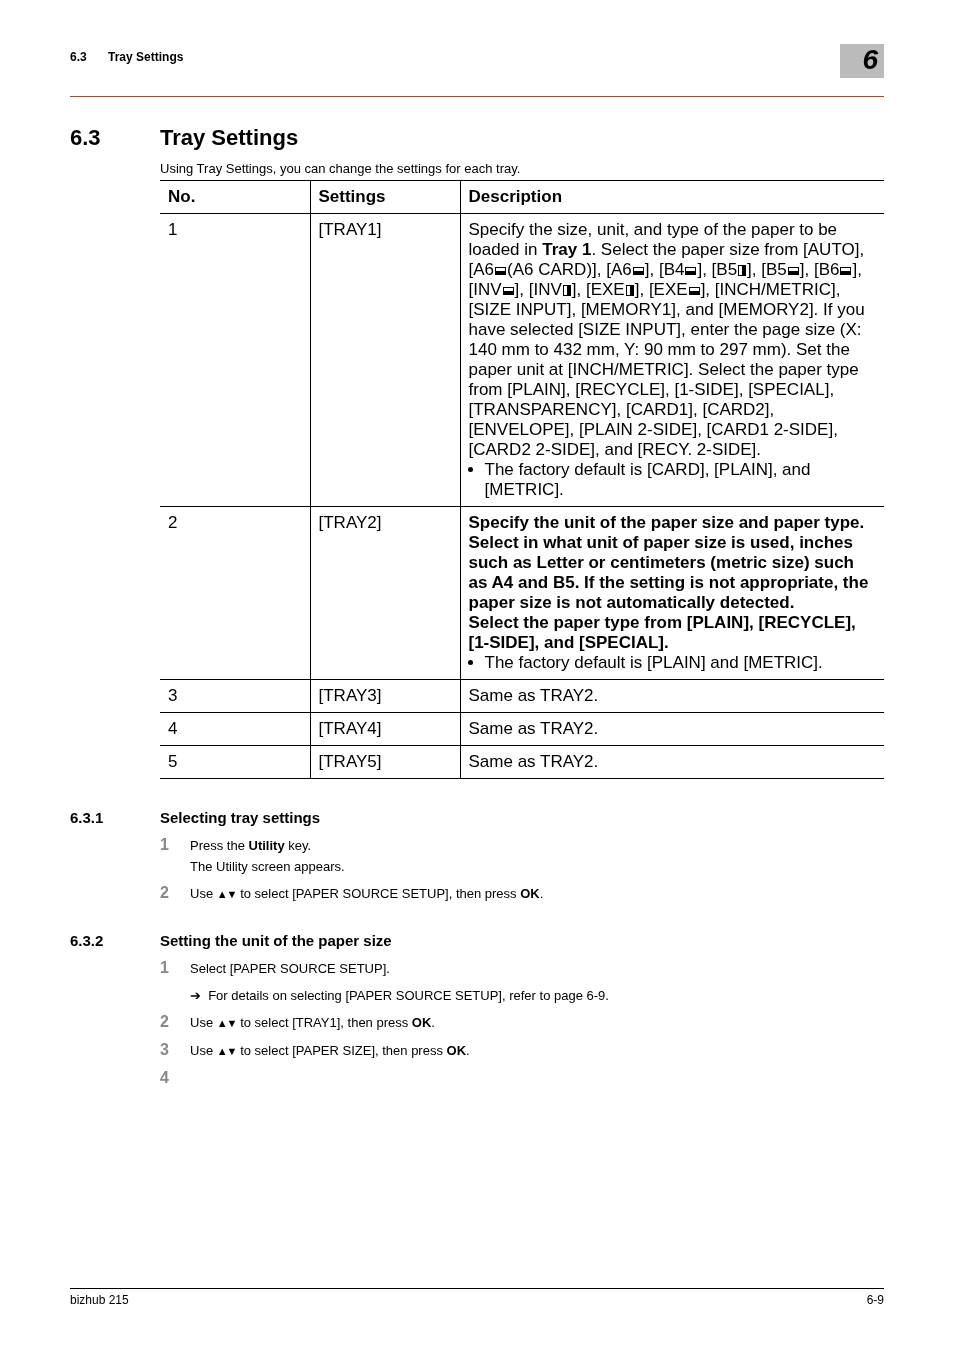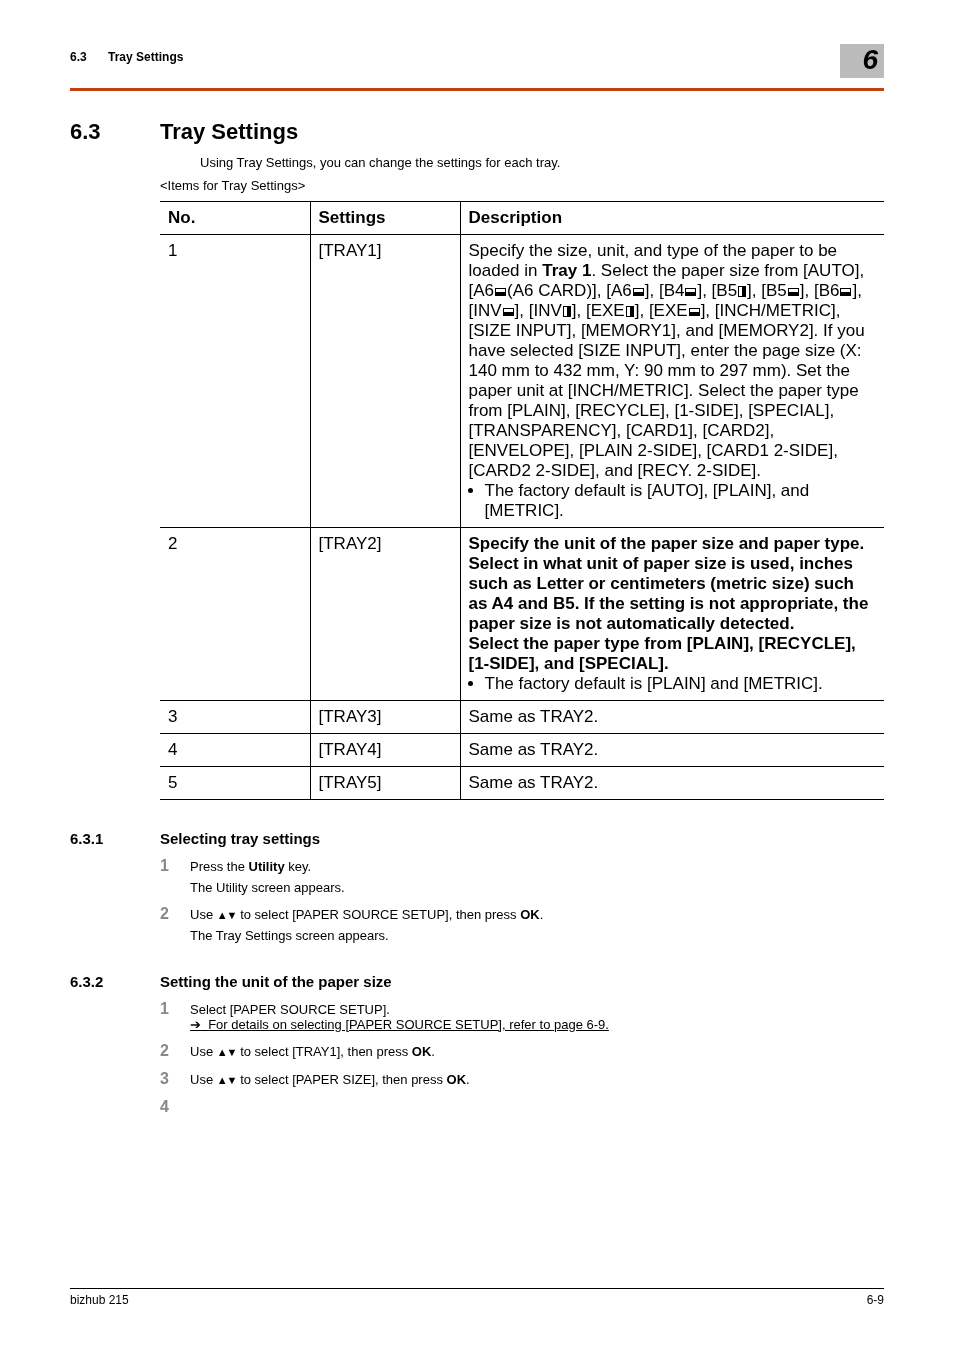--- a/index.html
+++ b/index.html
@@ -17,22 +17,22 @@
     }
     .page {
       padding: 50px 70px 0 70px;
     }
 
     
     .header {
       display: flex;
       justify-content: space-between;
       align-items: flex-start;
-      border-bottom: 3px solid #c2410c;
-      padding-bottom: 10px;
+      border-bottom: 1px solid #c2410c;
+      padding-bottom: 18px;
     }
     .header-left {
       font-size: 12px;
       font-weight: bold;
     }
     .header-left .hnum { margin-right: 18px; }
     .chapter-tab {
       background: #bbb;
       color: #000;
       font-style: italic;
@@ -56,21 +56,21 @@
     }
     .section-title {
       font-size: 22px;
       font-weight: bold;
     }
 
     .body-indent {
       margin-left: 90px;
     }
 
-    .intro-text { margin-top: 10px; margin-bottom: 4px; margin-left: 40px; }
+    .intro-text { margin-top: 10px; margin-bottom: 4px; }
     .items-for { margin-top: 8px; margin-bottom: 8px; }
 
     
     table.tray-table {
       width: 100%;
       border-collapse: collapse;
       margin-top: 4px;
       font-size: 17px;
     }
     table.tray-table th {
@@ -128,22 +128,21 @@
       color: #888;
     }
     .step-body {
       flex: 1;
       padding-top: 2px;
     }
     .step-body .result-text {
       margin-top: 6px;
     }
     .step-body .subbullet {
-      margin-top: 0;
-      text-decoration: underline;
+      margin-top: 12px;
     }
     .arrow { font-family: Arial; }
     .ud-icon { font-size: 11px; letter-spacing: -1px; }
 
     
     .rect-l {
       display: inline-block;
       width: 11px; height: 8px;
       border: 1px solid #000;
       vertical-align: middle;
@@ -185,38 +184,37 @@
     <div class="chapter-tab">6</div>
   </div>
 
   <div class="section-row">
     <div class="section-num">6.3</div>
     <div class="section-title">Tray Settings</div>
   </div>
 
   <div class="body-indent">
     <div class="intro-text">Using Tray Settings, you can change the settings for each tray.</div>
-    <div class="items-for">&lt;Items for Tray Settings&gt;</div>
 
     <table class="tray-table">
       <thead>
         <tr>
           <th>No.</th>
           <th>Settings</th>
           <th>Description</th>
         </tr>
       </thead>
       <tbody>
         <tr>
           <td>1</td>
           <td>[TRAY1]</td>
           <td>
             <span>Specify the size, unit, and type of the paper to be loaded in </span><b>Tray 1</b><span>. Select the paper size from [AUTO], [A6</span><span class="rect-l"></span><span>(A6 CARD)], [A6</span><span class="rect-l"></span><span>], [B4</span><span class="rect-l"></span><span>], [B5</span><span class="rect-p"></span><span>], [B5</span><span class="rect-l"></span><span>], [B6</span><span class="rect-l"></span><span>], [INV</span><span class="rect-l"></span><span>], [INV</span><span class="rect-p"></span><span>], [EXE</span><span class="rect-p"></span><span>], [EXE</span><span class="rect-l"></span><span>], [INCH/METRIC], [SIZE INPUT], [MEMORY1], and [MEMORY2]. If you have selected [SIZE INPUT], enter the page size (X: 140 mm to 432 mm, Y: 90 mm to 297 mm). Set the paper unit at [INCH/METRIC]. Select the paper type from [PLAIN], [RECYCLE], [1-SIDE], [SPECIAL], [TRANSPARENCY], [CARD1], [CARD2], [ENVELOPE], [PLAIN 2-SIDE], [CARD1 2-SIDE], [CARD2 2-SIDE], and [RECY. 2-SIDE].</span>
             <ul class="desc-bullet">
-                <li>The factory default is [AUTO], [PLAIN], and [METRIC].</li>
+                <li>The factory default is [CARD], [PLAIN], and [METRIC].</li>
               </ul>
           </td>
         </tr>
         <tr>
           <td>2</td>
           <td>[TRAY2]</td>
           <td>
             <span style="white-space: pre-line; font-weight: bold;">Specify the unit of the paper size and paper type. Select in what unit of paper size is used, inches such as Letter or centimeters (metric size) such as A4 and B5. If the setting is not appropriate, the paper size is not automatically detected.
 Select the paper type from [PLAIN], [RECYCLE], [1-SIDE], and [SPECIAL].</span>
             <ul class="desc-bullet">
@@ -253,21 +251,20 @@
     <div class="step-body">
       <span>Press the </span><b>Utility</b><span> key.</span>
       <div class="result-text">The Utility screen appears.</div>
     </div>
   </div>
 
   <div class="step-row">
     <div class="step-num">2</div>
     <div class="step-body">
       <span>Use </span><span class="ud-icon">▲▼</span><span> to select [PAPER SOURCE SETUP], then press </span><b>OK</b><span>.</span>
-      <div class="result-text">The Tray Settings screen appears.</div>
     </div>
   </div>
 
   <div class="subsection-row">
     <div class="subsection-num">6.3.2</div>
     <div class="subsection-title">Setting the unit of the paper size</div>
   </div>
 
   <div class="step-row">
     <div class="step-num">1</div>

